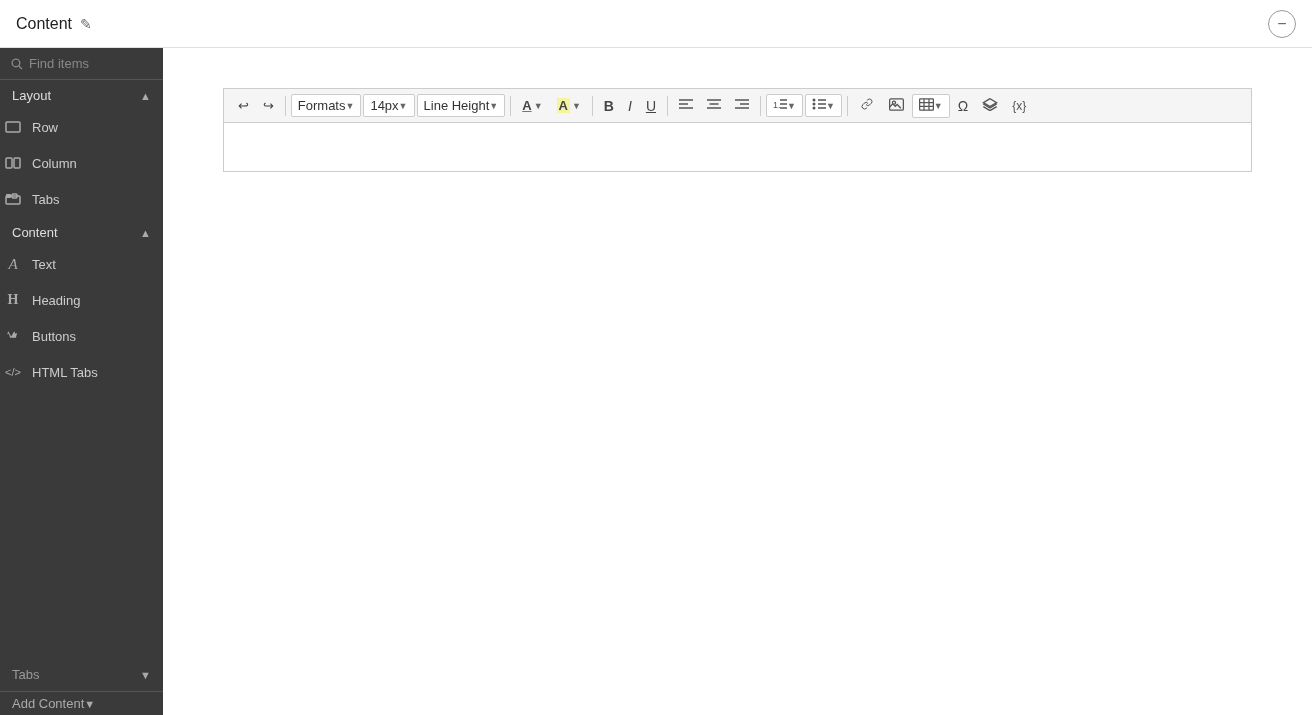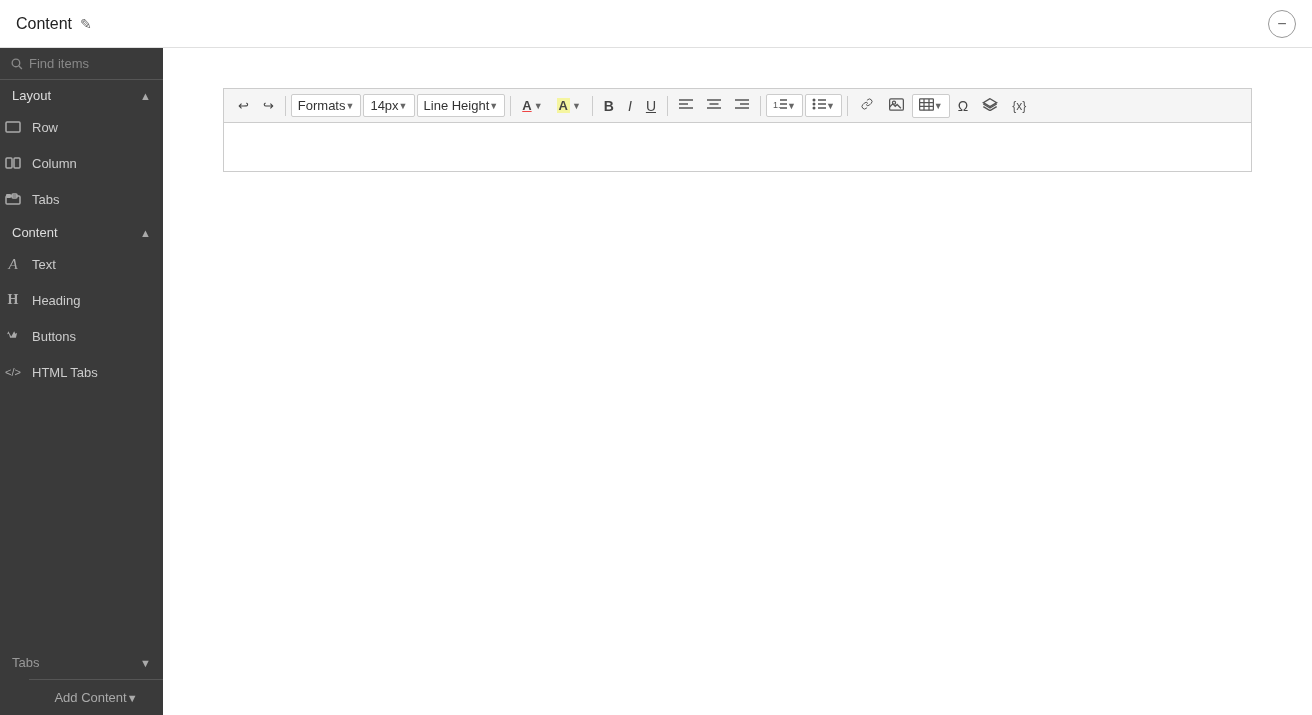--- a/index.html
+++ b/index.html
@@ -48,22 +48,22 @@
     }
     .sidebar-item-icon { width: 18px; height: 18px; display: flex; align-items: center; justify-content: center; flex-shrink: 0; }
 
     .sidebar-section-collapsed {
       display: flex; align-items: center; justify-content: space-between;
       padding: 9px 12px; color: #999; font-size: 13px; cursor: pointer;
     }
 
     .sidebar-bottom { margin-top: auto; }
     .sidebar-add-content {
-      display: flex; align-items: center; justify-content: center;
-      padding: 10px 12px; color: #aaa; font-size: 13px; border-top: 1px solid #555; cursor: pointer; margin-left: 29px;
+      display: flex; align-items: center; justify-content: flex-start;
+      padding: 4px 12px; color: #aaa; font-size: 13px; border-top: 1px solid #555; cursor: pointer;
     }
 
     
     .content-area {
       flex: 1; padding: 40px 60px; overflow-y: auto; background: #fff;
     }
 
     .content-heading-row {
       display: flex; align-items: center; gap: 20px; margin-bottom: 32px;
     }

